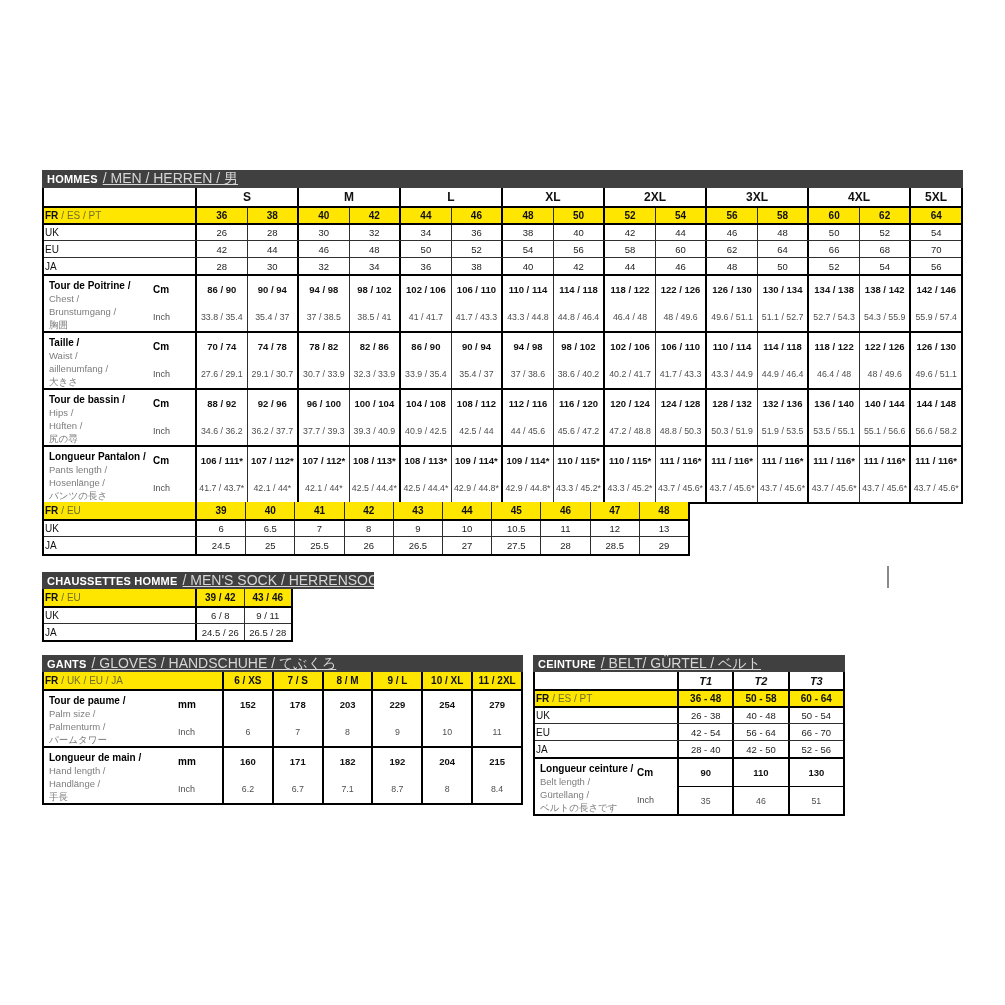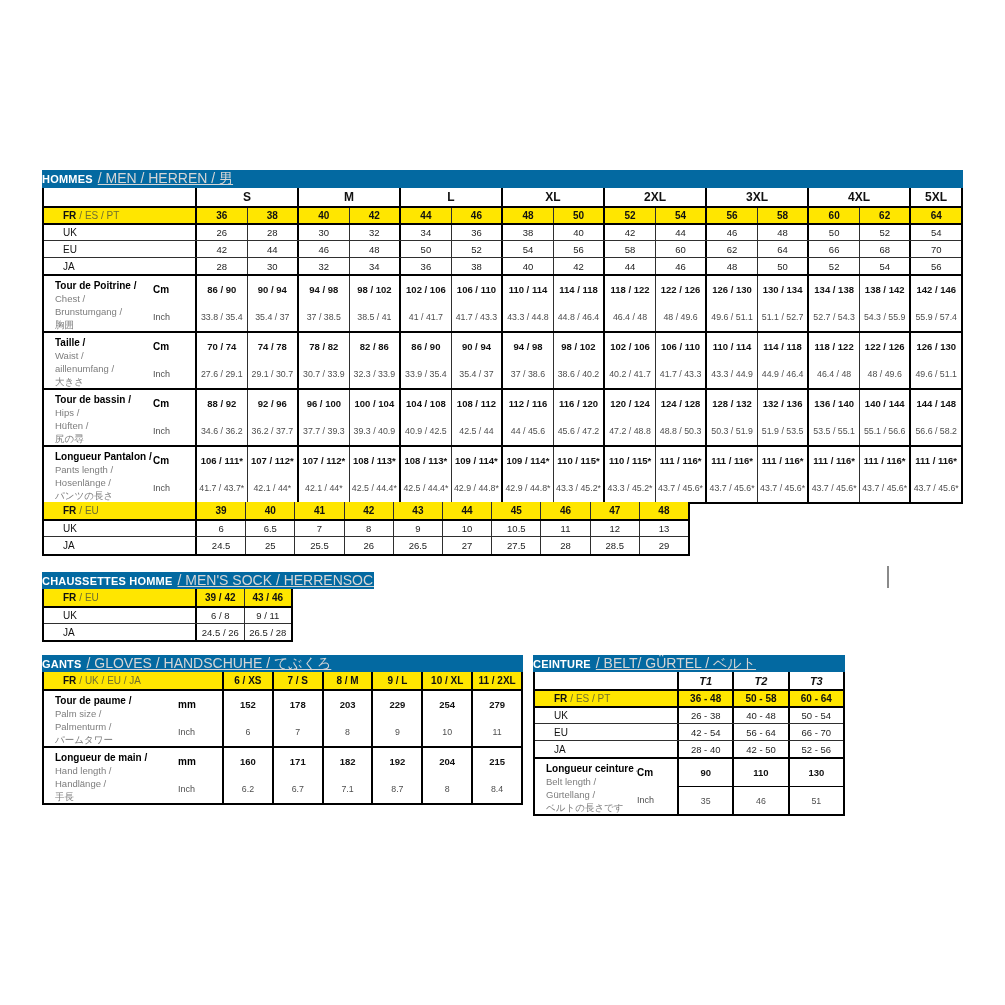--- a/index.html
+++ b/index.html
@@ -1,42 +1,42 @@
 <!DOCTYPE html>
 <html><head>
 <meta charset="utf-8">
 <style>
   html,body{margin:0;padding:0;background:#fff;}
   #sheet{position:relative;width:1005px;height:1005px;background:#fff;
          font-family:"Liberation Sans",sans-serif;color:#111;overflow:hidden;}
   .tbl{position:absolute;box-sizing:border-box;}
-  .bar{background:#0369a1;color:#fff;display:flex;align-items:center;
-       padding-left:0;white-space:nowrap;overflow:hidden;box-sizing:border-box;}
+  .bar{background:#404040;color:#fff;display:flex;align-items:center;
+       padding-left:5px;white-space:nowrap;overflow:hidden;box-sizing:border-box;}
   .bar .bm{font-weight:bold;font-size:11px;letter-spacing:.2px;}
   .bar .br{color:#d6d6d6;margin-left:5px;font-size:14px;text-decoration:underline;}
   .body{border:2px solid #000;border-top:none;box-sizing:border-box;background:#fff;}
   .row{display:flex;box-sizing:border-box;align-items:stretch;}
   .row.bt1{border-top:1px solid #2f2f2f;}
   .row.bt2{border-top:2px solid #000;}
-  .lab{box-sizing:border-box;display:flex;align-items:center;padding-left:19px;
+  .lab{box-sizing:border-box;display:flex;align-items:center;padding-left:1px;
        font-size:10px;flex:none;}
   .vc{box-sizing:border-box;border-left:1px solid #2f2f2f;display:flex;
       align-items:center;justify-content:center;text-align:center;flex:1;
       min-width:0;overflow:hidden;}
   .vc.th{border-left:2px solid #000;}
   .ghead .vc{font-weight:bold;font-size:12px;}
   .thead .vc{font-weight:bold;font-size:11px;font-style:italic;}
   .yellow{background:#ffe600;}
   .yellow .fr{font-weight:bold;font-size:10px;}
   .yellow .rest{color:#70702e;font-size:10px;margin-left:3px;}
   .yellow .vc{font-weight:bold;font-size:10px;}
   .info .vc{font-size:9.5px;color:#1c1c1c;}
   .blk .lab2{box-sizing:border-box;display:flex;flex-direction:row;flex:none;
              align-items:stretch;}
-  .ltext{flex:1;padding:3px 0 0 11px;line-height:13px;overflow:hidden;white-space:nowrap;}
+  .ltext{flex:1;padding:3px 0 0 5px;line-height:13px;overflow:hidden;white-space:nowrap;}
   .ltext .l1{display:block;font-weight:bold;font-size:10px;color:#000;}
   .ltext .lx{display:block;font-size:9.5px;color:#7d7d7d;}
   .unit{display:flex;flex-direction:column;box-sizing:border-box;}
   .unit .u{flex:1;display:flex;align-items:center;}
   .unit .ut{font-weight:bold;font-size:10px;color:#000;}
   .unit .ub{font-size:9px;color:#4e4e4e;}
   .vv{flex-direction:column;padding:0;align-items:stretch;justify-content:stretch;}
   .vv .h{flex:1;display:flex;align-items:center;justify-content:center;}
   .vv .t{font-weight:bold;font-size:9.5px;}
   .vv .b{font-size:8.8px;color:#4e4e4e;}

